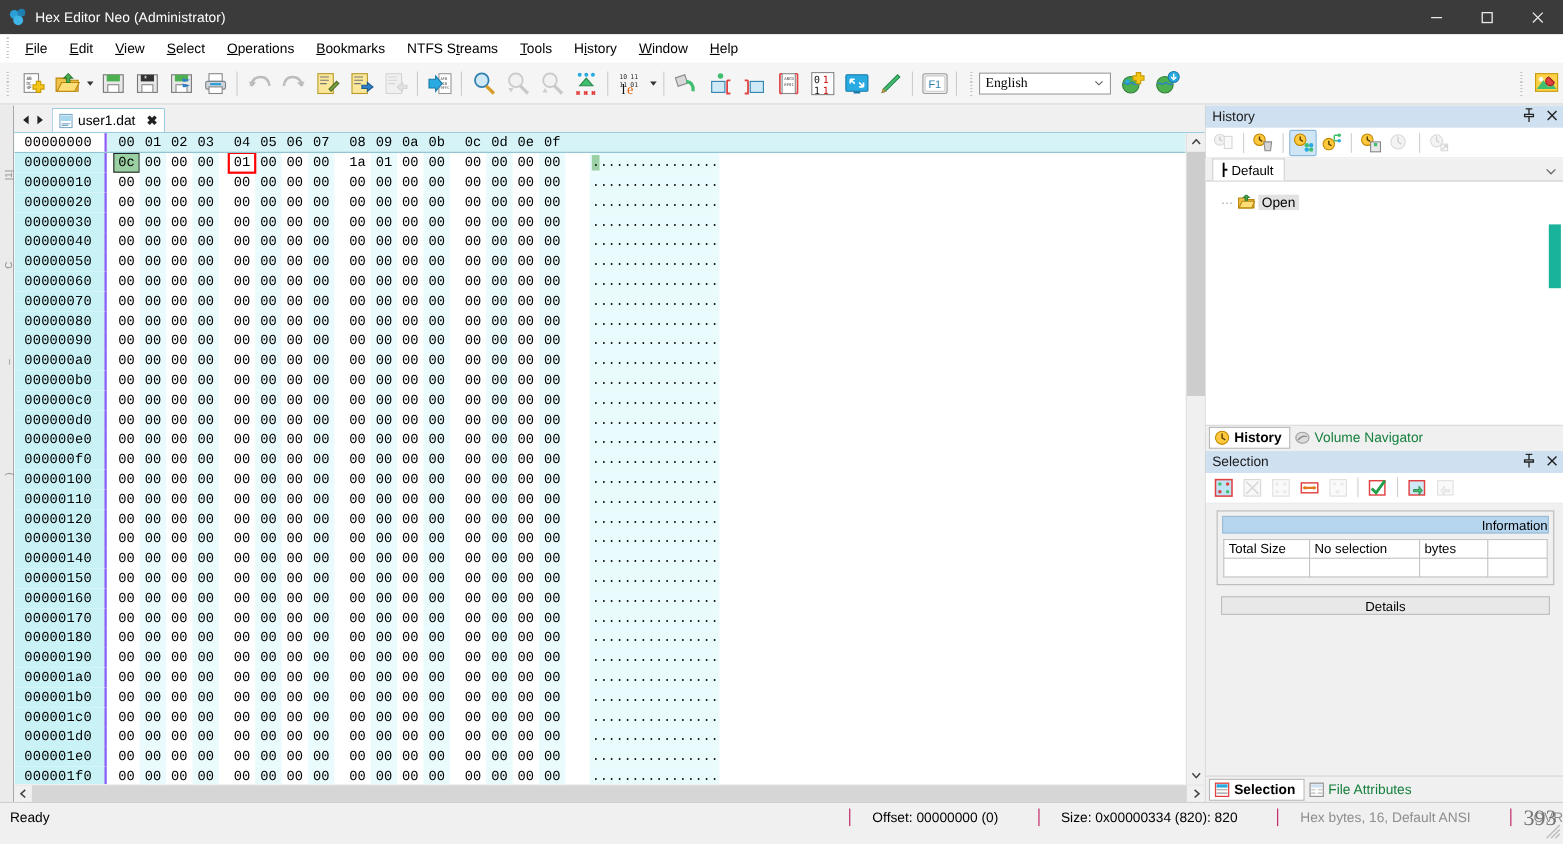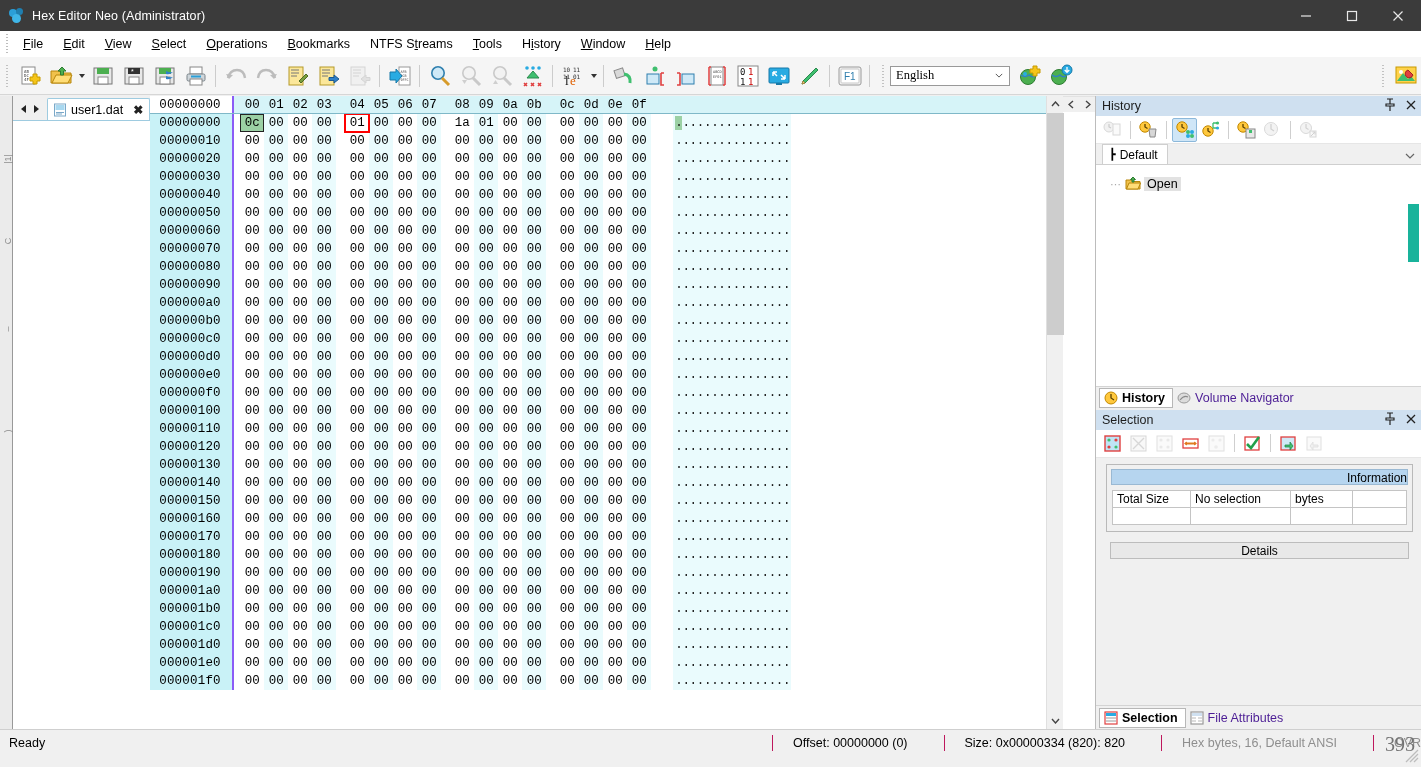--- a/index.html
+++ b/index.html
@@ -78,21 +78,21 @@
     position: relative; flex: 0 0 13px;
   }
   .left-strip .vtxt {
     position: absolute; left: -7px; width: 30px; text-align:center;
     font-size: 9px; color: #8a8a8a;
     transform: rotate(-90deg); transform-origin: center;
     white-space: nowrap;
   }
 
   
-  .doc-area { flex: 1; display: flex; flex-direction: row; min-width: 0; background: #fff; position: relative;}
+  .doc-area { flex: 1; display: flex; flex-direction: column; min-width: 0; background: #fff; position: relative;}
   .tabstrip { height: 25px; background: #f0f0f0; display: flex; align-items: flex-end; border-bottom: 1px solid #9ecbe0;}
   .tab-navs { display:flex; align-items:center; height: 22px; padding: 0 4px 0 6px; }
   .tab-navs .arrow { width: 10px; height: 10px; margin-right: 2px; }
   .doc-tab {
     height: 22px; background: #fff; border: 1px solid #9ecbe0; border-bottom: none;
     display: flex; align-items: center; padding: 0 6px 0 5px; gap: 4px;
     font-size: 12.5px; border-radius: 2px 2px 0 0;
   }
   .doc-tab .ficon { width: 14px; height: 14px; }
   .doc-tab .xclose { font-size: 12px; font-weight: bold; color: #222; margin-left: 6px; line-height: 1;}
@@ -168,21 +168,21 @@
   .hist-chev { position: absolute; right: 6px; bottom: 4px; }
   .hist-tree { padding: 12px 0 0 14px; }
   .hist-node { display: flex; align-items: center; gap: 3px; font-size: 12.5px; }
   .hist-node .dots { color: #aaa; letter-spacing: 1px; font-size: 11px; }
   .hist-node .label { background: #e2e2e2; padding: 0 3px; }
   .hist-scroll { position:absolute; right: 2px; top: 60px; width: 11px; height: 58px; background: #19b39b; }
 
   .dock-tabs { height: 24px; background: #f0f0f0; display:flex; align-items:center; padding-left: 3px; border-top: 1px solid #d4d4d4;}
   .dock-tab { display:flex; align-items:center; gap:4px; padding: 2px 7px 2px 4px; font-size: 12.5px;}
   .dock-tab.active { background: #fff; border: 1px solid #b7b7b7; font-weight: bold; }
-  .dock-tab.inactive { color: #4c1d95; }
+  .dock-tab.inactive { color: #15803d; }
 
   .sel-body { background: #f0f0f0; padding: 6px 8px 0 10px; flex: 1; min-height: 0;}
   .group {
     border: 1px solid #b9b9b9; background: #f0f0f0; padding: 0;
     position: relative; margin-bottom: 10px;
   }
   .group-hdr {
     background: #b6d5ef; text-align: right; font-size: 12px; height: 16px; line-height: 16px;
     margin: 4px 4px 0 4px; border: 1px solid #9ab9d3;
   }

